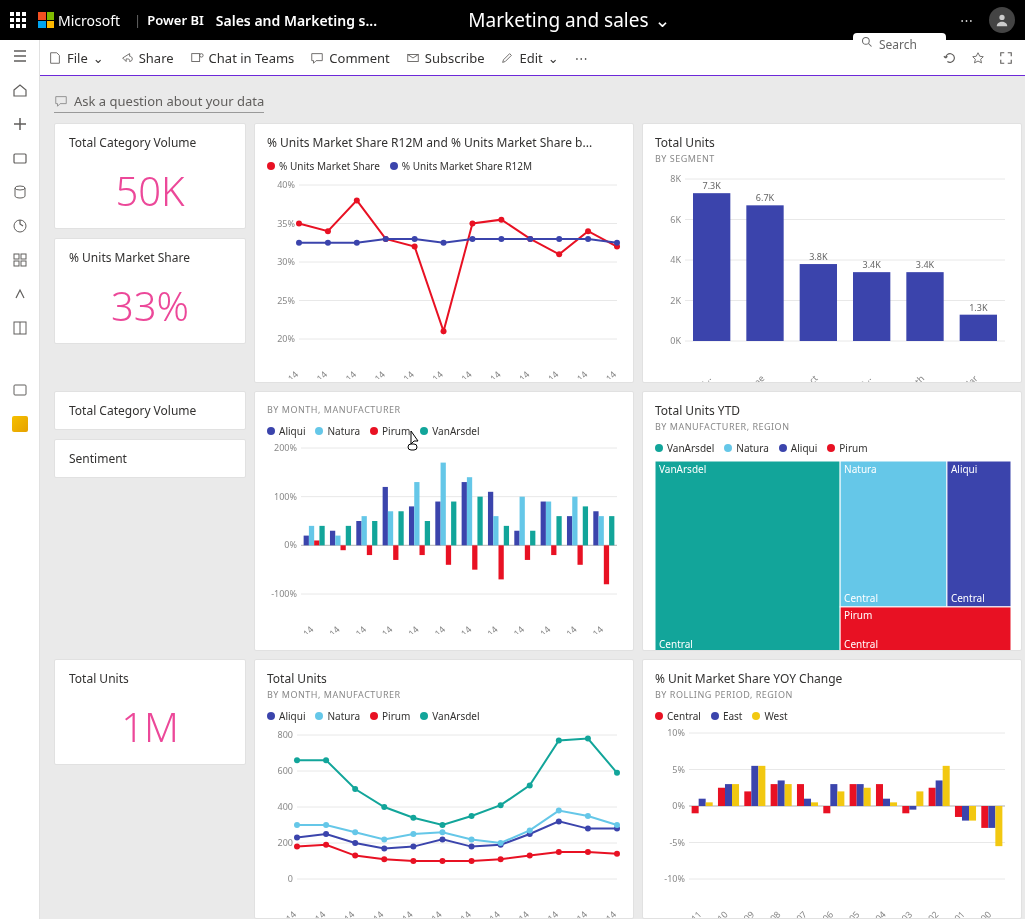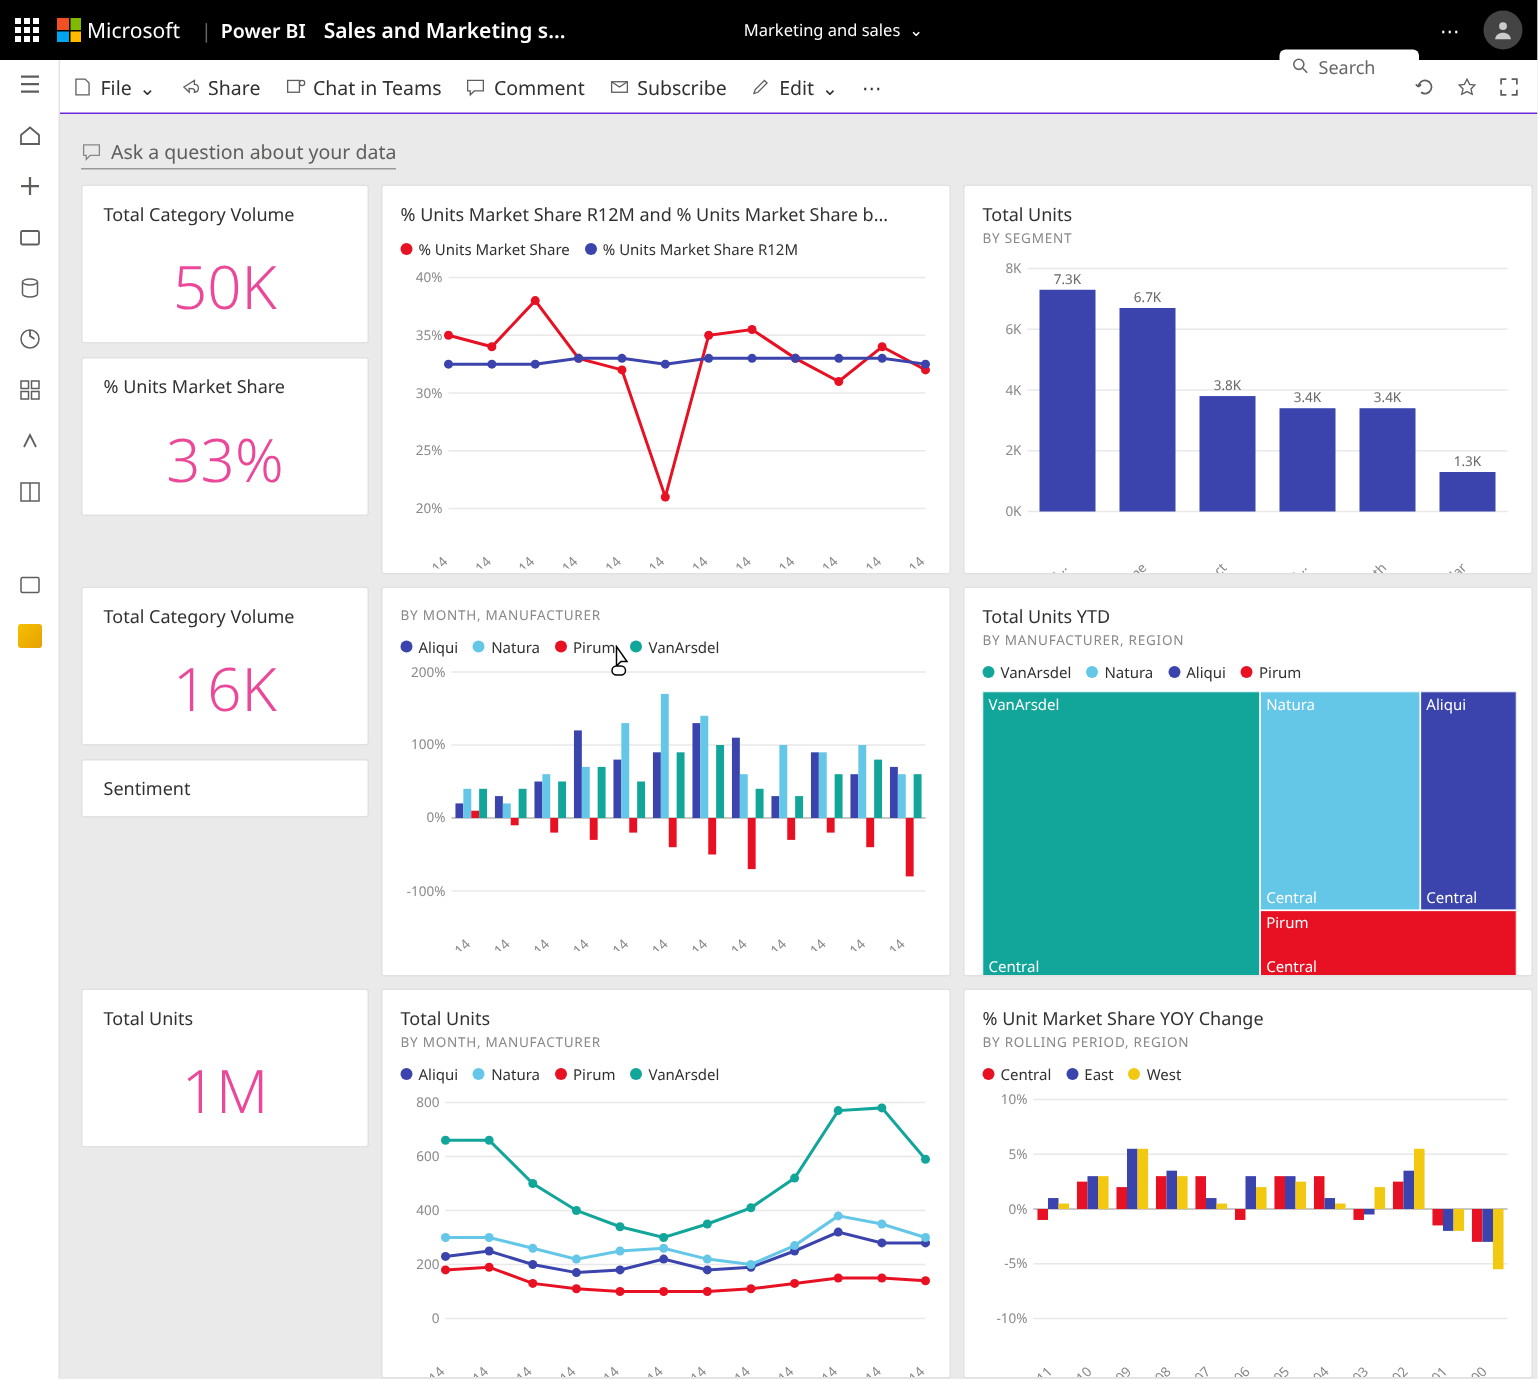--- a/index.html
+++ b/index.html
@@ -6,22 +6,22 @@
 body { font-family: "Segoe UI", system-ui, sans-serif; font-size: 13px; color: #323130; background: #fff; width: 1025px; }
 
 .top-bar { display: flex; align-items: center; background: #000; color: #fff; height: 40px; padding: 0 10px; }
 .waffle { width: 16px; height: 16px; display: grid; grid-template-columns: repeat(3,1fr); gap: 2px; margin-right: 12px; }
 .waffle span { background: #fff; width: 4px; height: 4px; }
 .ms-logo { width: 16px; height: 16px; display: grid; grid-template-columns: 1fr 1fr; gap: 1px; margin-right: 4px; }
 .ms-logo div:nth-child(1){background:#f25022}.ms-logo div:nth-child(2){background:#7fba00}.ms-logo div:nth-child(3){background:#00a4ef}.ms-logo div:nth-child(4){background:#ffb900}
 .brand { font-size: 14px; margin-right: 8px; }
 .div-pipe { color: #666; margin: 0 6px; }
 .ws-name { font-weight: 600; font-size: 14px; }
-.center-label { margin: 0 auto; display: flex; align-items: center; gap: 6px; font-size: 11px; }
-.search { display: flex; align-items: center; background: #fff; color: #666; border-radius: 4px; padding: 3px 8px; width: 93px; margin-left: auto; font-size: 12px; margin-top: 48px; }
+.center-label { margin: 0 auto; display: flex; align-items: center; gap: 6px; font-size: 19px; }
+.search { display: flex; background: #fff; color: #666; border-radius: 4px; padding: 3px 8px; width: 93px; margin-left: auto; font-size: 12px; margin-top: 48px; }
 .dots3 { margin: 0 14px; letter-spacing: 2px; }
 .avatar { width: 26px; height: 26px; border-radius: 999px; background: #444; display: flex; align-items: center; justify-content: center; }
 .avatar svg { fill: #ccc; }
 
 .toolbar { display: flex; align-items: center; height: 36px; border-bottom: 1px solid #6d28d9; padding: 0 12px 0 48px; gap: 16px; font-size: 13px; }
 .tb-item { display: flex; align-items: center; gap: 5px; color: #323130; cursor: pointer; }
 .tb-item svg { width: 14px; height: 14px; }
 .toolbar-right { margin-left: auto; display: flex; gap: 14px; }
 
 .left-rail { position: absolute; left: 0; top: 40px; bottom: 0; width: 40px; background: #fff; border-right: 1px solid #e1e1e1; padding-top: 8px; display: flex; flex-direction: column; align-items: center; gap: 18px; }
@@ -307,21 +307,20 @@
           <text x="270" y="214" class="axis-lbl" text-anchor="end" transform="rotate(-45 270 214)">Youth</text>
           <rect x="304.6666666666667" y="149.675" width="37.333333333333336" height="26.325" fill="#3b44ac"></rect>
           <text x="323.33333333333337" y="145.675" class="data-lbl">1.3K</text>
           <text x="323.33333333333337" y="214" class="axis-lbl" text-anchor="end" transform="rotate(-45 323.33333333333337 214)">Regular</text>
         </svg>
     </div>
 
     <div class="kpi-stack">
       <div class="tile kpi">
           <div class="tile-title">Total Category Volume</div>
-          <div class="kpi-val">16K</div>
         </div>
       <div class="tile kpi">
           <div class="tile-title">Sentiment</div>
         </div>
     </div>
 
     <div class="tile" style="height:260px;position:relative">
       <div class="tile-sub">BY MONTH, MANUFACTURER</div>
       <div class="legend">
         <span>

